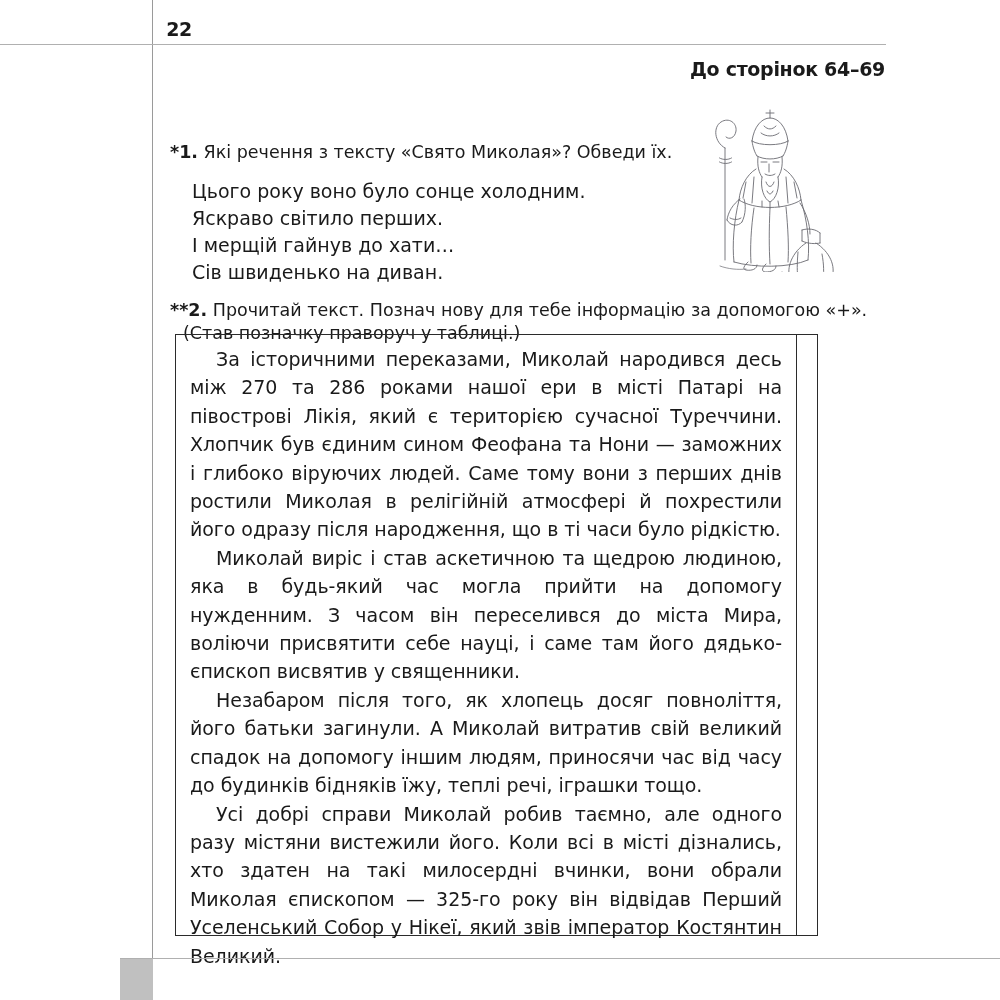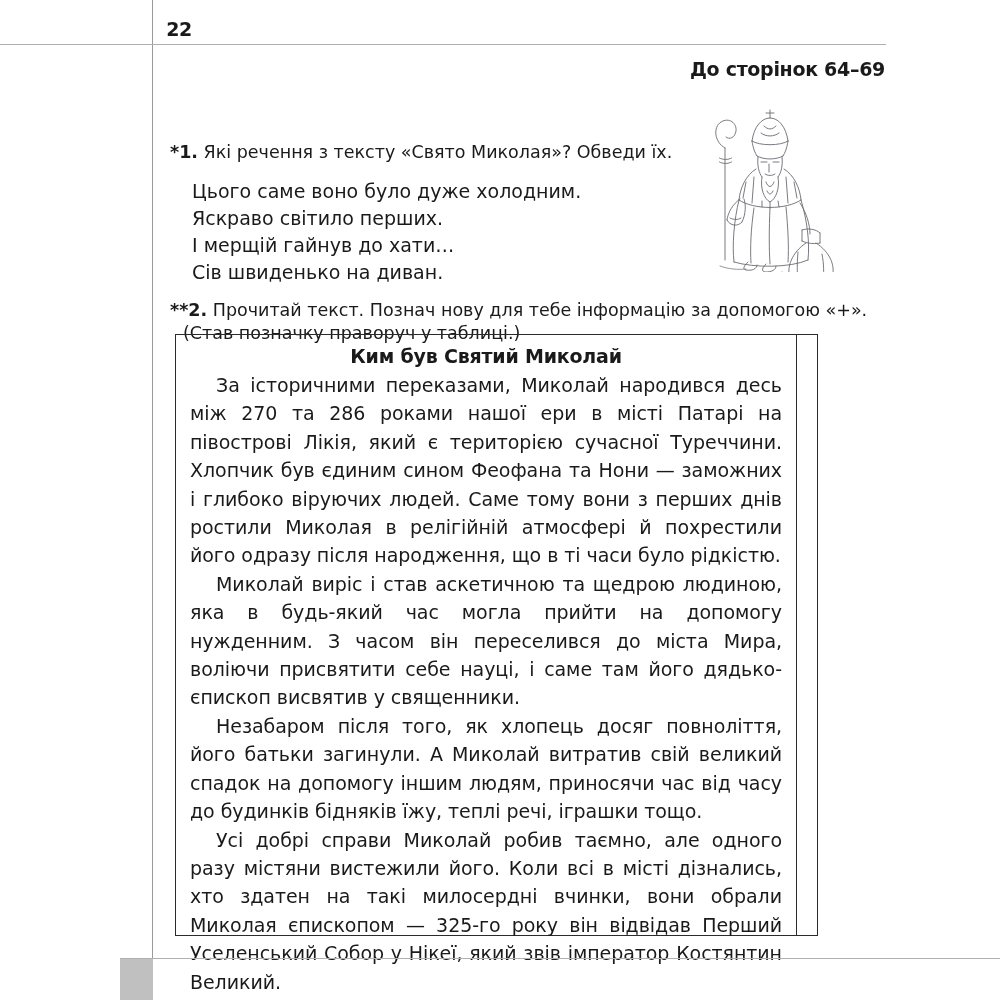--- a/index.html
+++ b/index.html
@@ -175,21 +175,21 @@
 
 <div id="page-number">22</div>
 <div id="header-reference">До сторінок 64–69</div>
 
 <div id="exercise-one">
   <div class="task-line">
     <span class="task-number">*1.</span>
     <span>Які речення з тексту «Свято Миколая»? Обведи їх.</span>
   </div>
   <div class="sentence-list">
-    <div class="sentence-item">Цього саме воно було дуже холодним.</div>
+    <div class="sentence-item">Цього року воно було сонце холодним.</div>
     <div class="sentence-item">Яскраво світило перших.</div>
     <div class="sentence-item">І мерщій гайнув до хати…</div>
     <div class="sentence-item">Сів швиденько на диван.</div>
   </div>
 </div>
 
 <div id="saint-illustration">
   <svg viewBox="0 0 180 172" width="180" height="172" xmlns="http://www.w3.org/2000/svg">
     <g fill="none" stroke="#6b6b72" stroke-width="0.9" stroke-linecap="round" stroke-linejoin="round">
 
@@ -266,21 +266,20 @@
 <div id="exercise-two">
   <div class="task-main">
     <span class="task-number">**2.</span>
     <span>Прочитай текст. Познач нову для тебе інформацію за допомогою «+».</span>
   </div>
   <div class="task-sub">(Став позначку праворуч у таблиці.)</div>
 </div>
 
 <div id="reading-box">
   <div id="reading-text-col">
-    <div id="reading-title">Ким був Святий Миколай</div>
     <p class="reading-paragraph">За історичними переказами, Миколай народився десь між 270 та 286 роками нашої ери в місті Патарі на півострові Лікія, який є територією сучасної Туреччини. Хлопчик був єдиним сином Феофана та Нони — заможних і глибоко віруючих людей. Саме тому вони з перших днів ростили Миколая в релігійній атмосфері й похрестили його одразу після народження, що в ті часи було рідкістю.</p>
     <p class="reading-paragraph">Миколай виріс і став аскетичною та щедрою людиною, яка в будь-який час могла прийти на допомогу нужденним. З часом він переселився до міста Мира, воліючи присвятити себе науці, і саме там його дядько-єпископ висвятив у священники.</p>
     <p class="reading-paragraph">Незабаром після того, як хлопець досяг повноліття, його батьки загинули. А Миколай витратив свій великий спадок на допомогу іншим людям, приносячи час від часу до будинків бідняків їжу, теплі речі, іграшки тощо.</p>
     <p class="reading-paragraph">Усі добрі справи Миколай робив таємно, але одного разу містяни вистежили його. Коли всі в місті дізнались, хто здатен на такі милосердні вчинки, вони обрали Миколая єпископом — 325-го року він відвідав Перший Уселенський Собор у Нікеї, який звів імператор Костянтин Великий.</p>
   </div>
   <div id="marking-col"></div>
 </div>
 
 <div id="footer-rule"></div>
 <div id="footer-block"></div>

